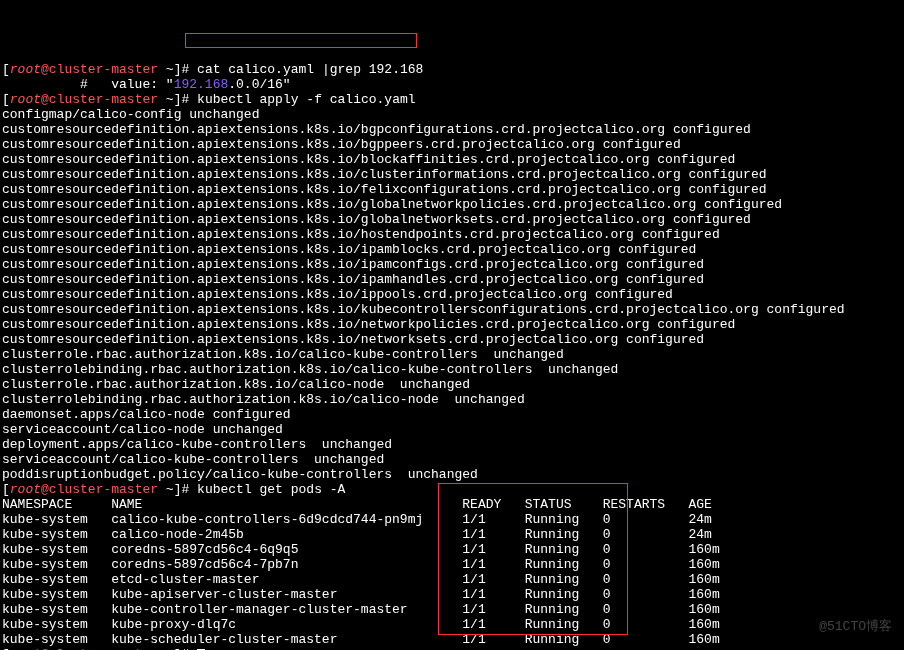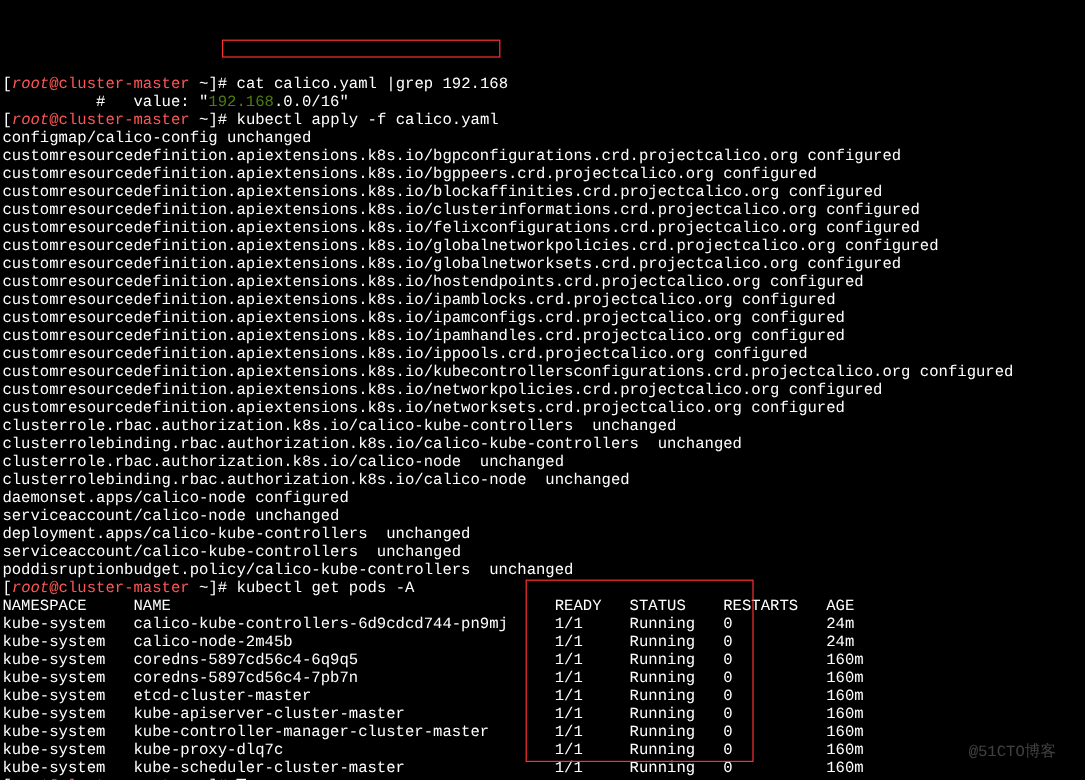--- a/index.html
+++ b/index.html
@@ -17,41 +17,41 @@
       width: 904px;
       height: 650px;
       overflow: hidden;
       position: relative;
       white-space: pre;
     }
     .prompt-user { color: #ff5555; font-style: italic; }
     .prompt-at { color: #ff5555; }
     .prompt-host { color: #ff5555; }
     .prompt-path { color: #fff; }
-    .ip-highlight { color: #4d7c0f; background: rgba(0,0,0,0); font-family: Liberation Mono, monospace; }
+    .ip-highlight { color: #8b5cf6; background: rgba(0,0,0,0); font-family: Liberation Mono, monospace; }
     .red-box1 {
       position: absolute;
       border: 1px solid #ff3030;
       pointer-events: none;
     }
     .red-box2 {
       position: absolute;
       border: 1px solid #ff3030;
       pointer-events: none;
     }
     .cursor {
       display: inline-block;
       width: 8px;
       height: 13px;
       background: #fff;
       vertical-align: text-bottom;
     }
     .watermark {
       position: absolute;
-      right: 24px;
+      right: 12px;
       bottom: 16px;
       color: rgba(255,255,255,0.25);
       font-size: 13px;
       margin-top: 12px;
     }
     .line { display: block; }
   </style>
 </head>
 <body>
 

